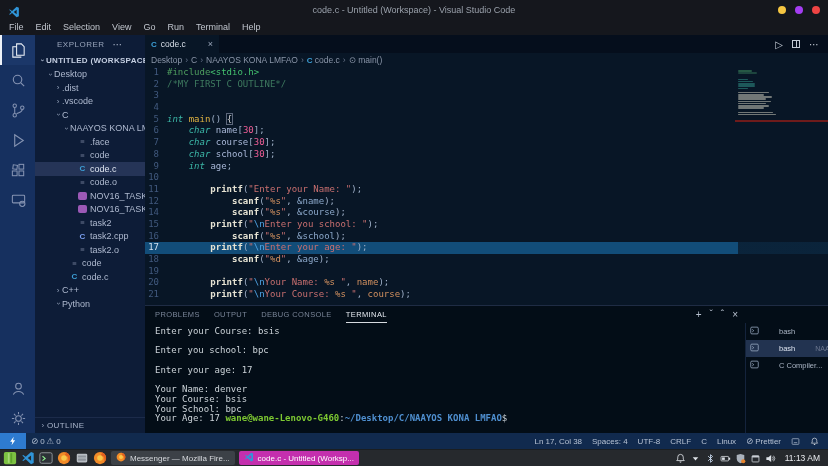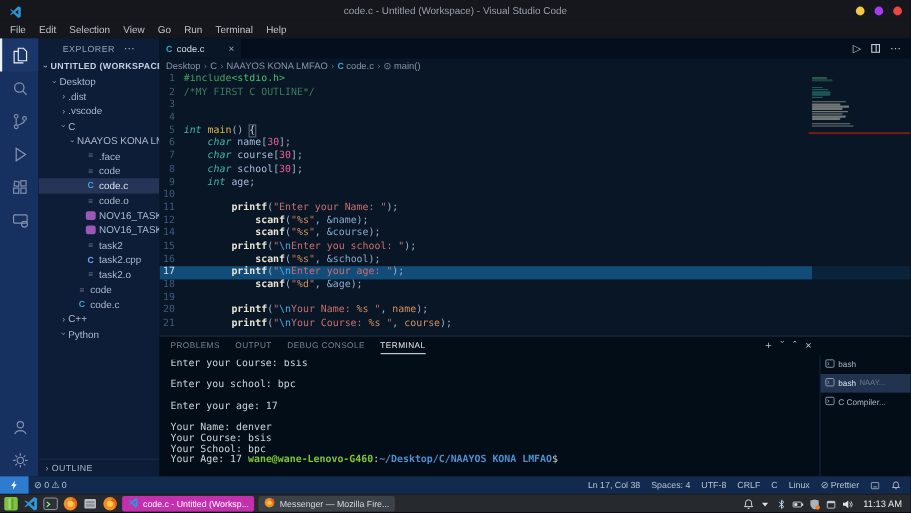--- a/index.html
+++ b/index.html
@@ -61,30 +61,30 @@
   .tok-kw{color:#3cb8a8;font-style:italic;} .tok-fnmain{color:#e2b441;font-weight:normal;}
   .tok-fn{color:#e6e3d3;font-weight:bold;} .tok-var{color:#a9b8d8;} .tok-num{color:#ef5e96;}
   .tok-pl{color:#9fb0c8;} .tok-str{color:#c96f6f;} .tok-esc{color:#51a6e8;}
   .tok-fmt{color:#d2905f;} .tok-ref{color:#8ba7c9;} .tok-arg{color:#d2905f;}
   .tok-brk{color:#d4d4d4;outline:1px solid #5c677b;}
   .minimap{position:absolute;top:1px;right:38px;width:52px;padding-top:2px;}
   .mm-bar{height:1.5px;margin-bottom:.7px;opacity:.55;border-radius:1px;}
   .overview-line{position:absolute;right:0;width:93px;top:53px;height:2px;background:#6e1b1b;}
   
   .panel{height:128px;flex:none;border-top:1px solid #1f2c44;background:#030d17;position:relative;}
-  .panel-tabs{height:17px;display:flex;padding-left:10px;gap:14px;}
+  .panel-tabs{height:17px;display:flex;align-items:center;padding-left:10px;gap:14px;}
   .panel-tab{font-size:7.5px;letter-spacing:.4px;color:#7a8598;line-height:16px;height:16px;}
   .panel-tab.active{color:#e5e9f0;border-bottom:1px solid #d7dbe0;}
   .panel-actions{position:absolute;right:90px;top:0;height:17px;display:flex;align-items:center;gap:8px;color:#b9c2d0;font-size:10px;}
   .term{position:absolute;left:10px;right:84px;top:21px;bottom:2px;font-family:"DejaVu Sans Mono","Liberation Mono",monospace;font-size:9px;color:#ccd3d8;overflow:hidden;}
   .term-line{height:9.7px;line-height:9.7px;white-space:pre;}
   .tt-user{color:var(--c-terminal_user,#7dc832);font-weight:bold;}
   .tt-path{color:var(--c-terminal_path,#4f8fd0);font-weight:bold;}
   .term-list{position:absolute;right:0;top:17px;bottom:0;width:83px;border-left:1px solid #14233c;}
-  .tl-row{height:17px;display:flex;align-items:center;gap:3px;padding:0 4px;font-size:7.5px;color:#aab4c4;white-space:nowrap;overflow:hidden;}
+  .tl-row{height:17px;display:flex;align-items:center;gap:20px;padding:0 4px;font-size:7.5px;color:#aab4c4;white-space:nowrap;overflow:hidden;}
   .tl-row.selected{background:#223350;color:#dbe2ee;}
   .tl-row svg{flex:none;width:9px;height:9px;}
   .tl-detail{color:#6d7890;font-size:7px;}
   
   .statusbar{position:absolute;left:0;right:0;bottom:17px;height:16px;background:#112a4e;
              display:flex;align-items:center;font-size:8px;color:#b6c2d4;}
   .remote-box{width:26px;height:16px;background:var(--c-remote_indicator,#2e7bd0);display:flex;align-items:center;justify-content:center;flex:none;}
   .remote-box svg{width:10px;height:10px;}
   .sb-item{display:flex;align-items:center;gap:2px;padding:0 5px;white-space:nowrap;}
   .sb-right{margin-left:auto;display:flex;align-items:center;padding-right:4px;}
@@ -498,34 +498,34 @@
         </span>
         <span class="tk-launch">
           <svg viewBox="0 0 16 16">
             <circle cx="8" cy="8" r="7" fill="#f28b28"></circle>
             <path d="M8 1a7 7 0 0 1 7 7 7 7 0 0 1-3 5.7A6 6 0 0 0 13 9c0-1-.3-2.2-1-3l-1.5.6L9 4l1.6-1.3A7 7 0 0 1 8 1z" fill="#e3611f"></path>
             <circle cx="8" cy="8" r="3.2" fill="#fbd24f" opacity=".85"></circle>
           </svg>
         </span>
       </span>
     <span id="tk-windows" style="display:flex;gap:4px;align-items:center;">
-        <span class="tk-win active">
-          <span><svg viewBox="0 0 16 16">
-              <path fill="#3095d8" d="M11.5 1 5.4 6.6 2.6 4.5l-1.1.6 3 2.9-3 2.9 1.1.6 2.8-2.1 6.1 5.6 3-1.4V2.4zM11.5 5v6L7.7 8z"></path>
-            </svg></span>
-          <span>code.c - Untitled (Worksp...</span>
-        </span>
         <span class="tk-win">
           <span><svg viewBox="0 0 16 16">
               <circle cx="8" cy="8" r="7" fill="#f28b28"></circle>
               <path d="M8 1a7 7 0 0 1 7 7 7 7 0 0 1-3 5.7A6 6 0 0 0 13 9c0-1-.3-2.2-1-3l-1.5.6L9 4l1.6-1.3A7 7 0 0 1 8 1z" fill="#e3611f"></path>
               <circle cx="8" cy="8" r="3.2" fill="#fbd24f" opacity=".85"></circle>
             </svg></span>
           <span>Messenger — Mozilla Fire...</span>
         </span>
+        <span class="tk-win active">
+          <span><svg viewBox="0 0 16 16">
+              <path fill="#3095d8" d="M11.5 1 5.4 6.6 2.6 4.5l-1.1.6 3 2.9-3 2.9 1.1.6 2.8-2.1 6.1 5.6 3-1.4V2.4zM11.5 5v6L7.7 8z"></path>
+            </svg></span>
+          <span>code.c - Untitled (Worksp...</span>
+        </span>
       </span>
     <span class="tk-tray">
       <span id="tray-icons" style="display:flex;gap:4px;align-items:center;">
           <span class="ti">
             <svg viewBox="0 0 16 16">
               <path d="M8 2a4 4 0 0 0-4 4v3l-1.5 2h11L12 9V6a4 4 0 0 0-4-4z" fill="none" stroke="#dfe3e8" stroke-width="1.2"></path>
               <path d="M6.5 12.5a1.5 1.5 0 0 0 3 0z" fill="#dfe3e8"></path>
             </svg>
           </span>
           <span class="ti">

